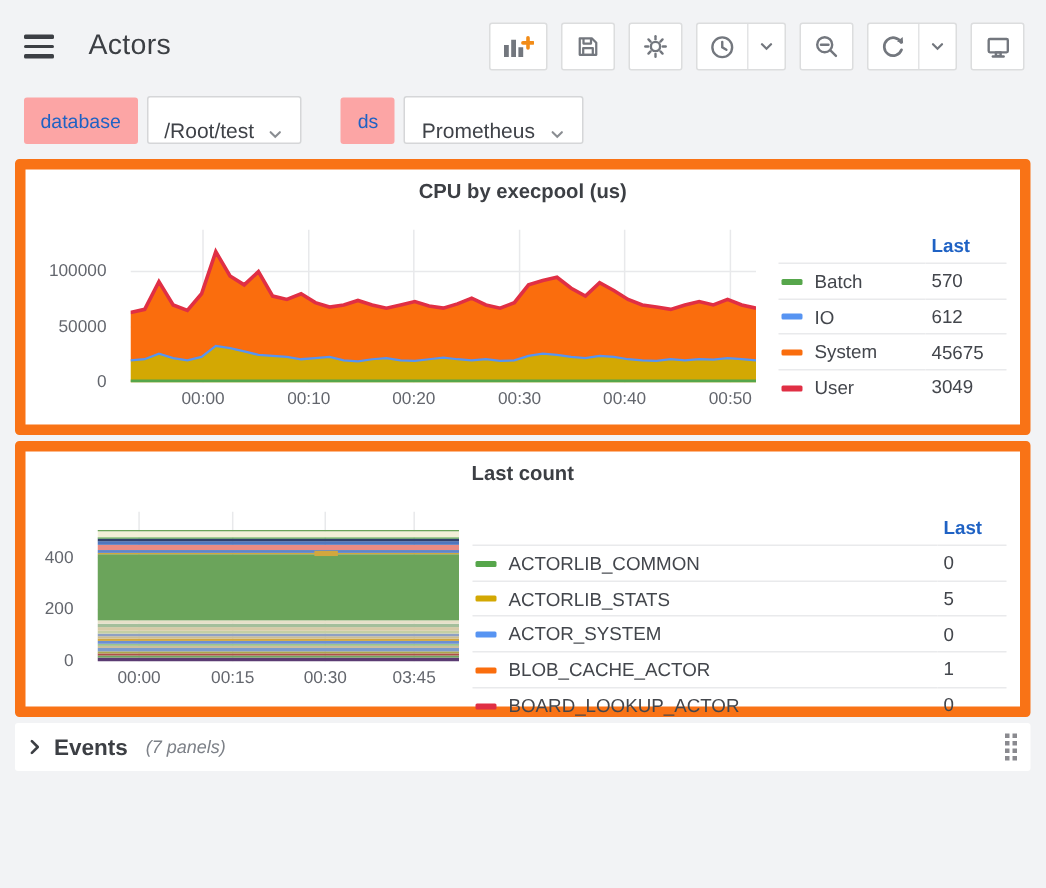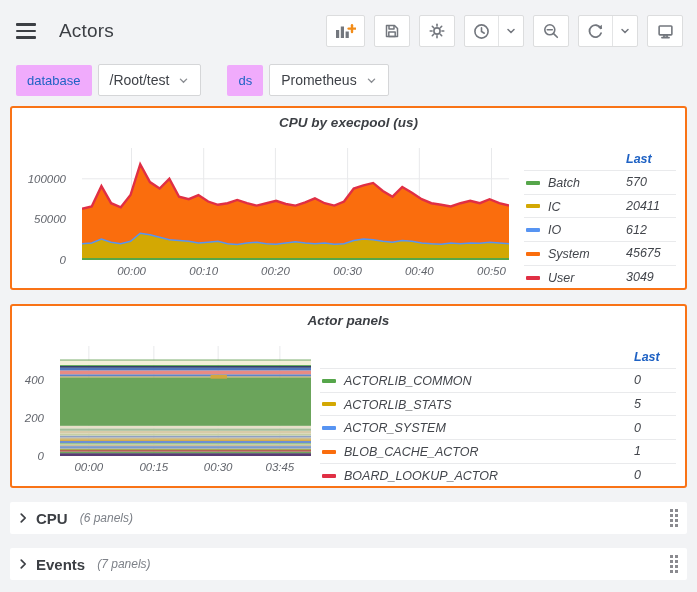--- a/index.html
+++ b/index.html
@@ -18,28 +18,28 @@
   .page-title{ font-size:19px; font-weight:400; color:#3c3f44; margin-left:17px; letter-spacing:.2px;}
   .toolbar{ margin-left:auto; display:flex; gap:9px; align-items:center;}
   .tb-btn{ height:32px; min-width:36px; background:#fff; border:1px solid #dcddde; border-radius:2px;
     display:flex; align-items:center; justify-content:center; cursor:pointer; color:#73777e; padding:0 8px;}
   .tb-group{ display:flex; background:#fff; border:1px solid #dcddde; border-radius:2px; height:32px;}
   .tb-group .seg{ display:flex; align-items:center; justify-content:center; padding:0 8px; cursor:pointer; color:#73777e;}
   .tb-group .seg + .seg{ border-left:1px solid #e3e4e5; padding:0 6px;}
   .tb-btn svg, .seg svg{ display:block; }
   
   .submenu{ display:flex; align-items:center; gap:6px; padding:2px 16px 10px 16px; }
-  .var-label{ background:#f0abfc; border-radius:2px; height:31px; display:flex; align-items:center;
+  .var-label{ background:#fca5a5; border-radius:2px; height:31px; display:flex; align-items:center;
     padding:0 11px; color:#1f62c4; font-size:13px; }
   .var-value{ background:#fff; border:1px solid #d5d6d8; border-radius:2px; height:32px;
-    display:flex; align-items:center; gap:9px; padding:0 11px; font-size:14px; color:#3f4248; cursor:pointer;}
+    display:flex; align-items:flex-end; gap:9px; padding:0 11px; font-size:14px; color:#3f4248; cursor:pointer;}
   .var-gap{ width:14px; }
   
   main{ padding:0 10px; }
-  .panel{ background:#fff; border:2px solid #f97316; border-radius:3px; height:184px; margin-bottom:14px; position:relative;font-style:italic;}
+  .panel{ background:#fff; border:7px solid #f97316; border-radius:3px; height:184px; margin-bottom:4px; position:relative;}
   .panel-title{ height:28px; display:flex; align-items:center; justify-content:center;
     font-size:13.5px; font-weight:700; color:#3c3f44; cursor:pointer;}
   .panel-body{ position:relative; height:calc(100% - 28px); }
   .plot-area{ position:absolute; top:12px; }
   .plot-area svg{ width:100%; height:100%; display:block; }
   .grid{ stroke:#e8e9eb; stroke-width:1; vector-effect:non-scaling-stroke; }
   .ylabels{ position:absolute; top:12px; }
   .ylab{ position:absolute; right:8px; transform:translateY(-50%); font-size:11.5px; color:#63666d; white-space:nowrap;}
   .xaxis{ position:absolute; height:18px; }
   .xlab{ position:absolute; top:3px; transform:translateX(-50%); font-size:11.5px; color:#63666d; white-space:nowrap;}
@@ -214,43 +214,39 @@
             <tbody>
               <tr>
                 <td></td>
                 <td class="val last-hdr">Last</td>
               </tr>
               <tr>
                 <td><span class="swatch" style="background:#56A64B"></span><span class="series-name">Batch</span></td>
                 <td class="val">570</td>
               </tr>
               <tr>
-                <td><span class="swatch" style="background:#D3A803"></span><span class="series-name">IC</span></td>
-                <td class="val">20411</td>
-              </tr>
-              <tr>
                 <td><span class="swatch" style="background:#5794F2"></span><span class="series-name">IO</span></td>
                 <td class="val">612</td>
               </tr>
               <tr>
                 <td><span class="swatch" style="background:#FA6D0D"></span><span class="series-name">System</span></td>
                 <td class="val">45675</td>
               </tr>
               <tr>
                 <td><span class="swatch" style="background:#E02F44"></span><span class="series-name">User</span></td>
                 <td class="val">3049</td>
               </tr>
             </tbody>
           </table>
         </div>
     </div>
   </section>
 
   <section class="panel">
-    <div class="panel-title">Actor panels</div>
+    <div class="panel-title">Last count</div>
     <div class="panel-body">
       <div class="ylabels" id="actor-ylabels">
           <span class="ylab" style="top: 100%;">0</span>
           <span class="ylab" style="top: 65.2778%;">200</span>
           <span class="ylab" style="top: 30.5556%;">400</span>
         </div>
       <div class="plot-area" id="actor-plot">
         <svg id="actor-svg" viewBox="0 0 300 100" preserveAspectRatio="none">
             <line class="grid" x1="0" y1="65.3" x2="300" y2="65.3"></line>
             <line class="grid" x1="0" y1="30.6" x2="300" y2="30.6"></line>
@@ -323,39 +319,20 @@
         </div>
     </div>
   </section>
 
   <div class="row-strip">
     <span class="row-chevron">
       <svg width="14" height="14" viewBox="0 0 16 16" fill="none" stroke="#3c3f44" stroke-width="2" stroke-linecap="round" stroke-linejoin="round">
           <path d="M6 3.5 L10.5 8 L6 12.5"></path>
         </svg>
     </span>
-    <span class="row-title">CPU</span>
-    <span class="row-count">(6 panels)</span>
-    <span class="drag-handle">
-        <i></i>
-        <i></i>
-        <i></i>
-        <i></i>
-        <i></i>
-        <i></i>
-        <i></i>
-        <i></i>
-      </span>
-  </div>
-  <div class="row-strip">
-    <span class="row-chevron">
-      <svg width="14" height="14" viewBox="0 0 16 16" fill="none" stroke="#3c3f44" stroke-width="2" stroke-linecap="round" stroke-linejoin="round">
-          <path d="M6 3.5 L10.5 8 L6 12.5"></path>
-        </svg>
-    </span>
     <span class="row-title">Events</span>
     <span class="row-count">(7 panels)</span>
     <span class="drag-handle">
         <i></i>
         <i></i>
         <i></i>
         <i></i>
         <i></i>
         <i></i>
         <i></i>

